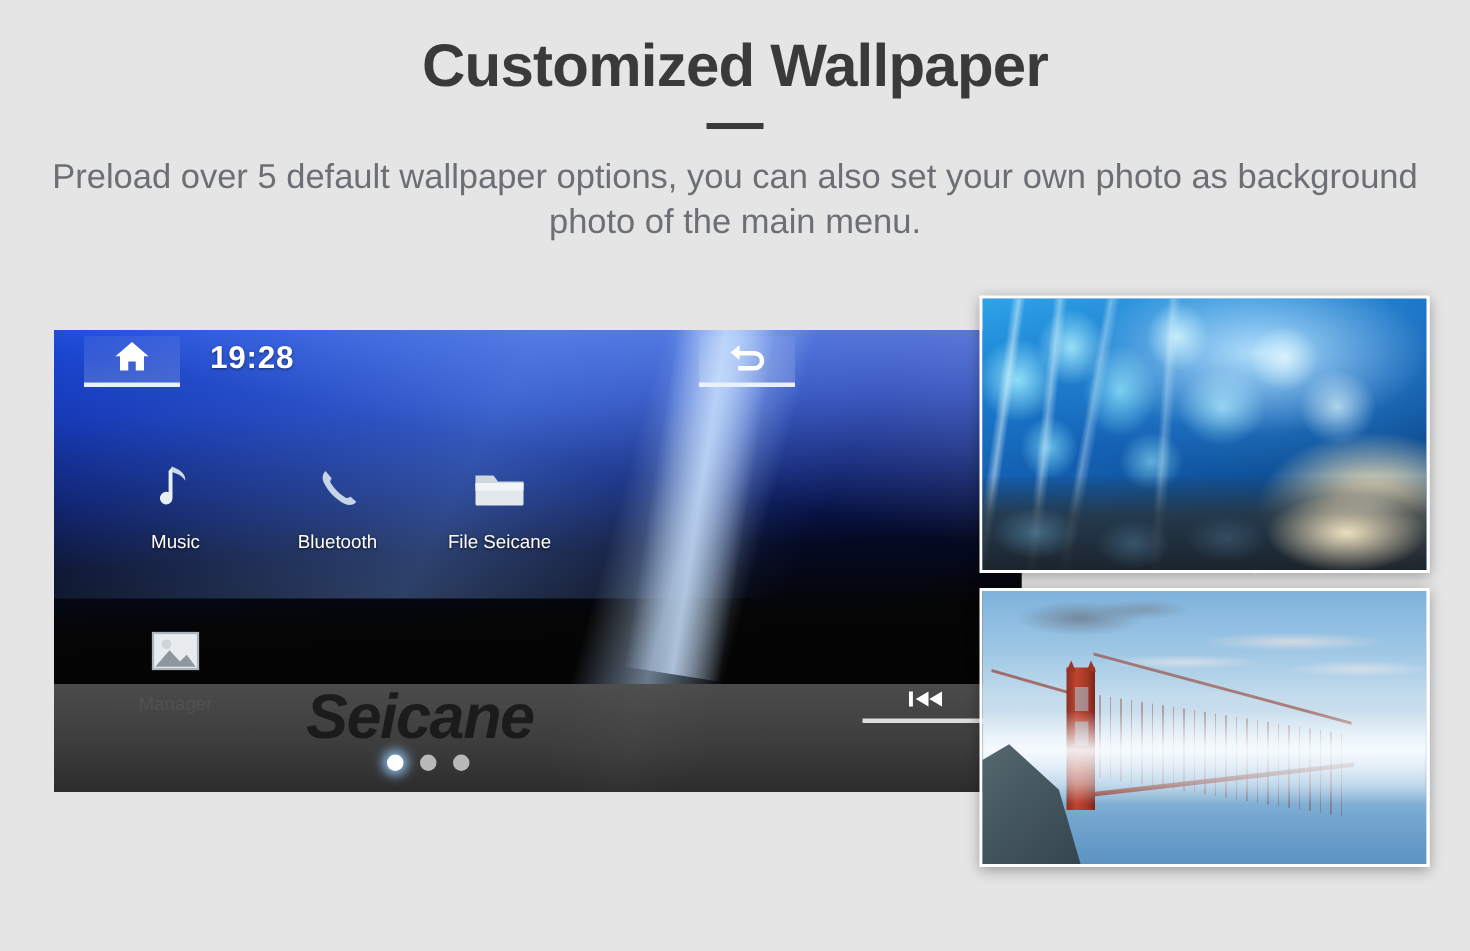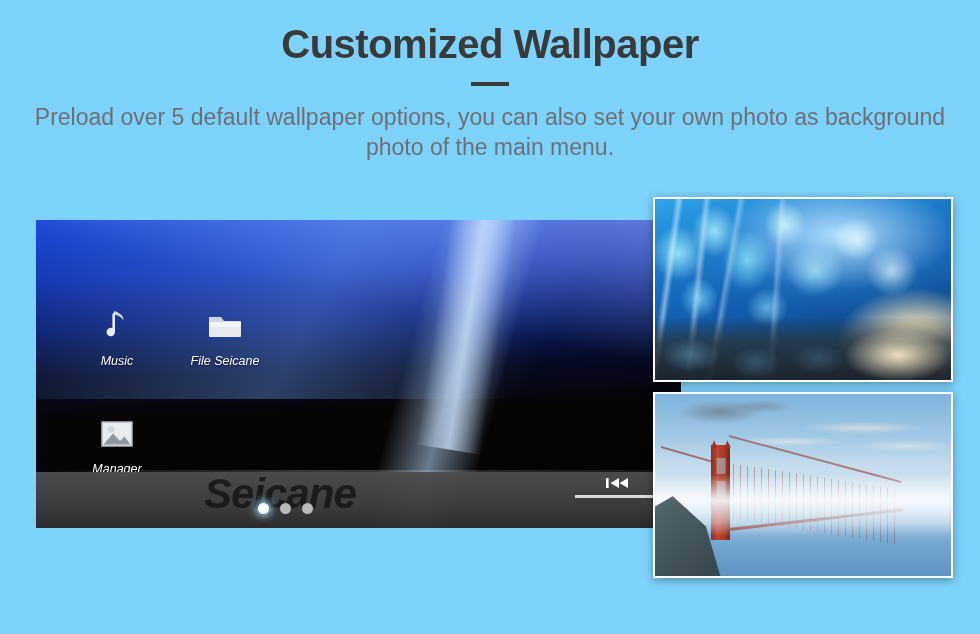--- a/index.html
+++ b/index.html
@@ -2,21 +2,21 @@
 <html><head>
 <meta charset="utf-8">
 <style>
   * { box-sizing: border-box; margin: 0; padding: 0; }
   html, body {
     width: 980px; height: 634px;
     background: #ffffff;
     font-family: "Liberation Sans", sans-serif;
     overflow: hidden;
   }
-  .page { position: relative; width: 980px; height: 634px; background: #7dd3fc; }
+  .page { position: relative; width: 980px; height: 634px; background: #e5e5e5; }
 
   
   .header { width: 980px; padding-top: 18px; text-align: center; }
   .page-title {
     font-size: 40px;
     font-weight: bold;
     color: #3a3a3a;
     letter-spacing: -0.5px;
     line-height: 52px;
   }
@@ -94,21 +94,21 @@
     position:absolute; right: 0px; top: 26px;
     width: 22px; height: 13px;
     background: linear-gradient(180deg,#f2f7ff,#b9cdf0);
   }
 
   
   .hu-grid {
     position: absolute; left: 0; top: 84px;
     width: 100%;
   }
-  .hu-row { display: flex; height: 108px; font-style: italic; }
+  .hu-row { display: flex; height: 108px; }
   .hu-app {
     width: 108px;
     display: flex; flex-direction: column;
     align-items: center; justify-content: flex-start;
   }
   .hu-app:nth-child(1){ margin-left: 27px; }
   .hu-app + .hu-app { margin-left: 0px; }
   .hu-icon {
     height: 44px; width: 44px;
     display: flex; align-items: center; justify-content: center;
@@ -116,21 +116,21 @@
   }
   .hu-label {
     font-size: 12.5px; color: #ffffff;
     text-shadow: 0 1px 2px rgba(0,0,0,0.8);
     white-space: nowrap;
   }
 
   
   .hu-bottombar {
     position: absolute; left: 0; bottom: 0;
-    width: 100%; height: 56px;
+    width: 100%; height: 72px;
     background: linear-gradient(180deg, rgba(78,78,78,0.96) 0%, rgba(62,62,62,0.96) 60%, rgba(45,45,45,0.96) 100%);
     overflow: hidden;
   }
   .hu-watermark {
     position: absolute; left: 168px; top: -2px;
     font-size: 42px;
     font-style: italic;
     font-weight: bold;
     color: rgba(18,18,18,0.80);
     letter-spacing: -1px;
@@ -296,35 +296,61 @@
 
   <div class="header">
     <h1 class="page-title">Customized Wallpaper</h1>
     <div class="title-divider"></div>
     <p class="page-subtitle">Preload over 5 default wallpaper options, you can also set your own photo as background photo of the main menu.</p>
   </div>
 
   <div class="head-unit">
     <div class="hu-wallpaper"></div>
 
+    <div class="hu-status">
+      <div class="hu-home-btn">
+        <span>
+          <svg width="26" height="23" viewBox="0 0 26 23">
+            <path d="M13 2 L24 11.5 L21 11.5 L21 21 L15.5 21 L15.5 15 L10.5 15 L10.5 21 L5 21 L5 11.5 L2 11.5 Z" fill="#ffffff"></path>
+          </svg>
+        </span>
+      </div>
+      <div class="hu-clock">19:28</div>
+      <div class="hu-back-btn">
+        <span>
+          <svg width="30" height="22" viewBox="0 0 30 22">
+            <path d="M10 4 L4 9 L10 14 L10 11 L20 11 A3.5 3.5 0 0 1 20 18 L9 18 L9 21 L20 21 A6.5 6.5 0 0 0 20 8 L10 8 Z" fill="#ffffff"></path>
+          </svg>
+        </span>
+      </div>
+      <div class="hu-corner-tab"></div>
+    </div>
 
     <div class="hu-grid">
 
       <div class="hu-row">
 
         <div class="hu-app">
           <span class="hu-icon">
             <svg width="30" height="36" viewBox="0 0 30 36">
               <path d="M13 3 L13 24 A4.2 4.2 0 1 1 10.4 20.2 L10.4 6 Z" fill="#e8eef5"></path>
               <path d="M12.5 3 C18 5 22 8 21.5 12.5 C20 9.5 16.5 7.6 12.5 6.6 Z" fill="#cfd9e4"></path>
             </svg>
           </span>
           <span class="hu-label">Music</span>
         </div>
 
+        <div class="hu-app">
+          <span class="hu-icon">
+            <svg width="32" height="32" viewBox="0 0 32 32">
+              <path d="M8 4 C6 6 5.5 9 7 12 C10 18 15 23 21 26 C24 27.4 27 26.6 28.5 24.5 L24.5 21 C23.6 22 22.4 22.3 21.2 21.6 C17.6 19.6 13.8 15.9 11.6 12.2 C10.9 11 11.2 9.8 12.2 9 Z" fill="#c6d6e6"></path>
+            </svg>
+          </span>
+          <span class="hu-label">Bluetooth</span>
+        </div>
 
 
         <div class="hu-app">
           <span class="hu-icon">
             <svg width="36" height="28" viewBox="0 0 36 28">
               <path d="M2 5 L14 5 L17 9 L34 9 L34 12 L2 12 Z" fill="#cfd6dd"></path>
               <rect x="2" y="10" width="32" height="15" rx="1" fill="#e3e8ed"></rect>
               <rect x="2" y="10" width="32" height="5" fill="#f2f5f8"></rect>
             </svg>
           </span>

